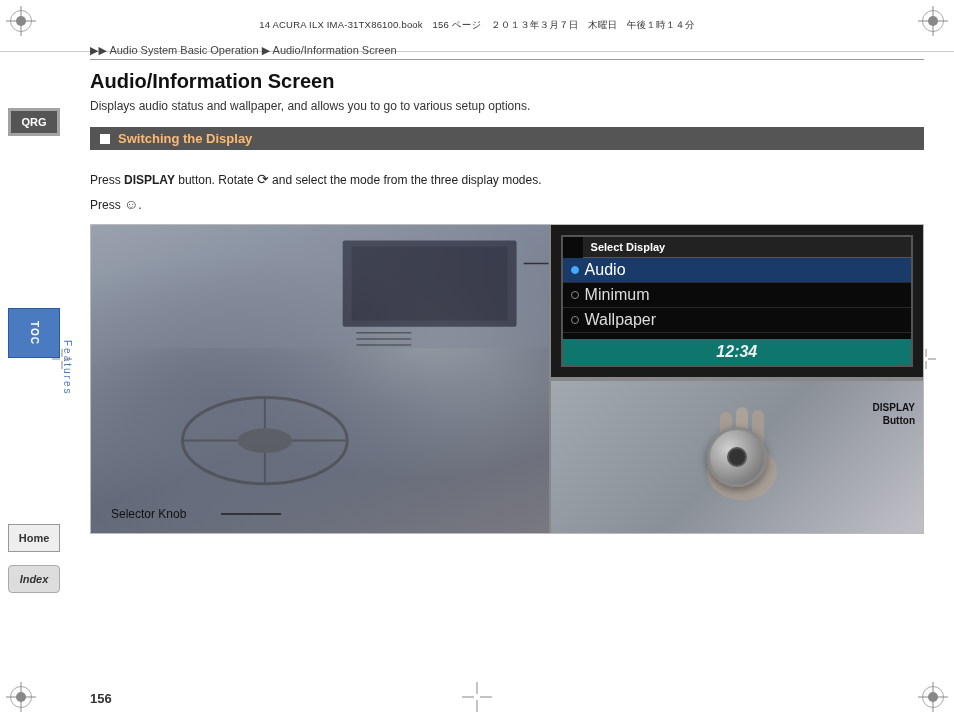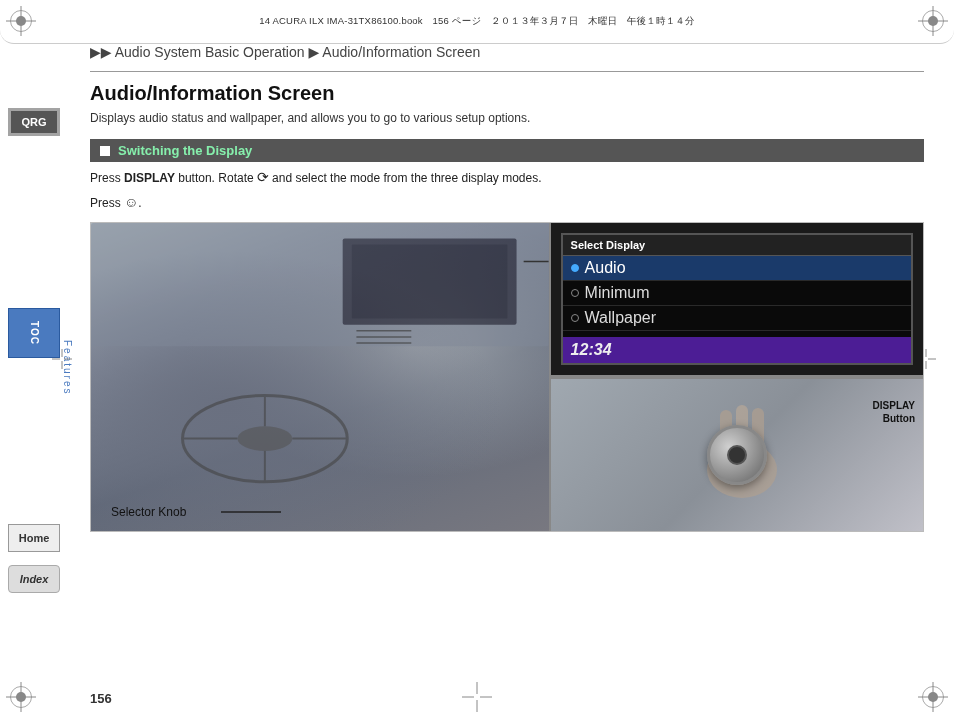--- a/index.html
+++ b/index.html
@@ -10,28 +10,27 @@
       font-family: Arial, sans-serif;
       font-size: 13px;
       overflow: hidden;
       position: relative;
     }
 
     
     .top-bar {
       position: absolute;
       top: 0; left: 0; right: 0;
-      height: 44px;
+      height: 52px;
       display: flex;
       align-items: center;
       justify-content: center;
       font-size: 10px;
       color: #333;
       border-bottom: 1px solid #ccc;
-      border-radius: 14px;
     }
     .top-bar-text {
       font-size: 9.5px;
       color: #333;
       letter-spacing: 0.2px;
     }
 
     
     .sidebar {
       position: absolute;
@@ -110,48 +109,48 @@
     .main-content {
       position: absolute;
       top: 36px;
       left: 75px;
       right: 15px;
       bottom: 30px;
       padding: 8px 15px 0 15px;
     }
 
     .breadcrumb-line {
-      font-size: 14px;
+      font-size: 11px;
       color: #444;
       border-bottom: 1px solid #999;
-      padding-bottom: 11px;
+      padding-bottom: 2px;
       margin-bottom: 10px;
     }
 
     .page-title {
       font-size: 20px;
       font-weight: bold;
       color: #111;
       margin-bottom: 6px;
       margin-top: 4px;
     }
 
     .description {
       font-size: 12px;
       color: #333;
       margin-bottom: 14px;
     }
 
     .section-header {
       background: #555;
-      color: #86efac;
+      color: #fdba74;
       font-size: 13px;
       font-weight: bold;
       padding: 4px 10px;
-      margin-bottom: 4px;
+      margin-bottom: 18px;
       display: flex;
       align-items: center;
     }
     .section-header .sq-icon {
       display: inline-block;
       width: 10px;
       height: 10px;
       background: #fff;
       margin-right: 8px;
     }
@@ -220,20 +219,21 @@
       flex-direction: column;
     }
 
     .screen-title {
       background: #222;
       color: #fff;
       font-size: 11px;
       font-weight: bold;
       padding: 4px 8px;
       border-bottom: 1px solid #555;
+      margin-left: 20px;
     }
 
     .screen-option {
       display: flex;
       align-items: center;
       padding: 3px 8px;
       color: #ddd;
       font-size: 16px;
       border-bottom: 1px solid #2a2a2a;
     }
@@ -244,25 +244,25 @@
       border-radius: 50%;
       margin-right: 6px;
       flex-shrink: 0;
     }
     .screen-option.selected .radio {
       background: #4af;
       border-color: #4af;
     }
 
     .screen-time {
-      background: #4c1d95;
+      background: #0f766e;
       color: #eee;
       font-size: 16px;
       font-weight: bold;
-      text-align: left;
+      text-align: center;
       padding: 4px 8px;
       margin-top: auto;
       font-style: italic;
     }
 
     
     .img-bottom-right {
       position: absolute;
       right: 0;
       bottom: 0;

